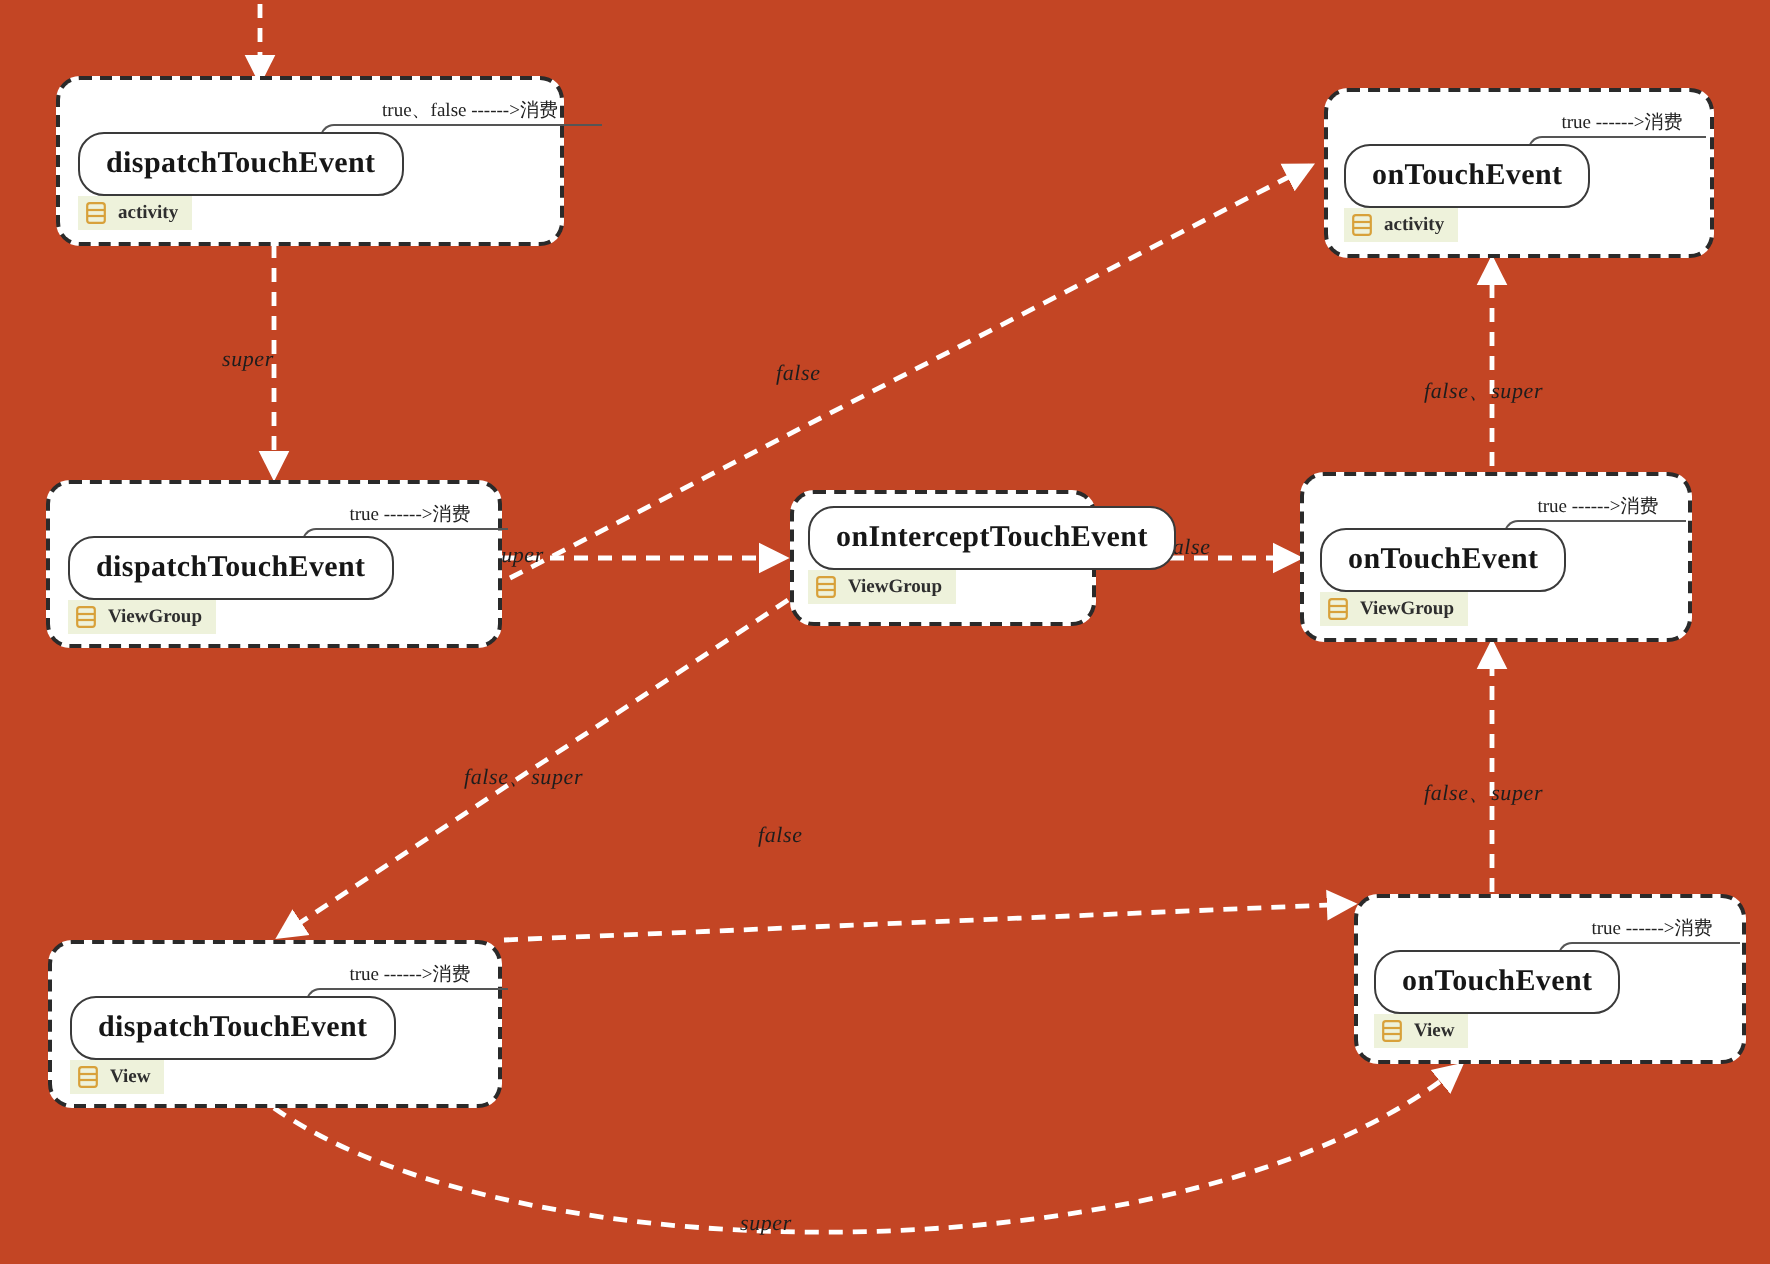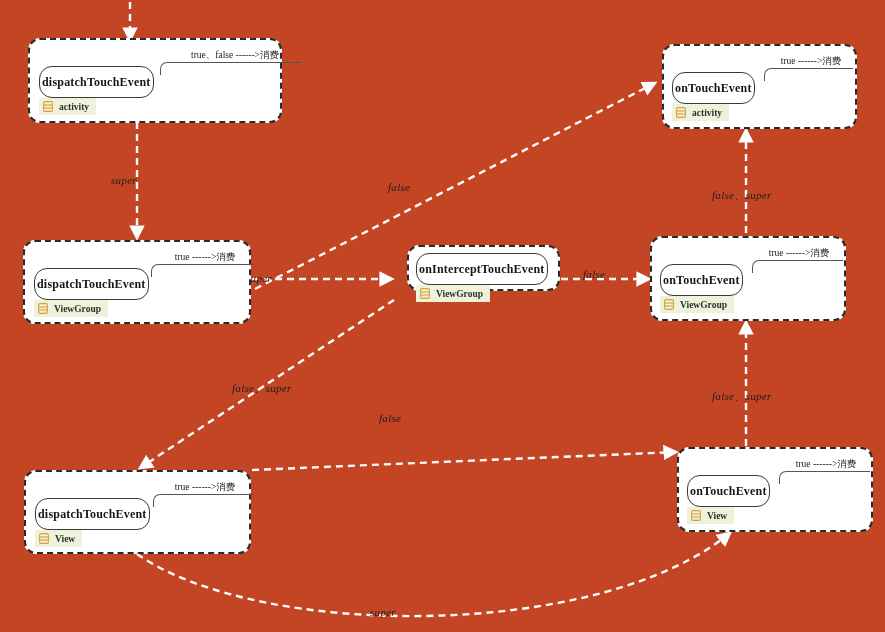--- a/index.html
+++ b/index.html
@@ -22,25 +22,25 @@
     box-sizing:border-box;
   }
   .pill{
     position:absolute;
     background:#ffffff;
     border:1.6px solid #3a3a3a;
     border-radius:13px;
     display:flex;align-items:center;justify-content:center;
     font-family:"Liberation Serif", serif;
     font-weight:bold;
-    font-size:12px;
+    font-size:15px;
     color:#161616;
     letter-spacing:.2px;
     white-space:nowrap;
-    padding:0 2px;
+    padding:0 13px;
     height:30px;
   }
   .tag{
     position:absolute;
     background:#eef2db;
     display:flex;align-items:center;
     gap:6px;
     height:17px;
     padding:0 7px 0 4px;
     font-family:"Liberation Serif", serif;
@@ -161,21 +161,21 @@
     <div class="tag" style="left:9px;top:58px;">
       <svg class="gicon" viewBox="0 0 10 11">
           <rect x="0.6" y="0.6" width="8.8" height="9.8" rx="1.3" fill="none" stroke="#d8a13a" stroke-width="1.1"></rect>
           <line x1="0.6" y1="4" x2="9.4" y2="4" stroke="#d8a13a" stroke-width="1.1"></line>
           <line x1="0.6" y1="7" x2="9.4" y2="7" stroke="#d8a13a" stroke-width="1.1"></line>
         </svg>
       <span>ViewGroup</span>
     </div>
   </div>
 
-  <div class="node" style="left:407px;top:245px;width:153px;height:46px;">
+  <div class="node" style="left:395px;top:245px;width:153px;height:68px;">
     <div class="pill" style="left:7px;top:6px;">onInterceptTouchEvent</div>
     <div class="tag" style="left:7px;top:38px;">
       <svg class="gicon" viewBox="0 0 10 11">
           <rect x="0.6" y="0.6" width="8.8" height="9.8" rx="1.3" fill="none" stroke="#d8a13a" stroke-width="1.1"></rect>
           <line x1="0.6" y1="4" x2="9.4" y2="4" stroke="#d8a13a" stroke-width="1.1"></line>
           <line x1="0.6" y1="7" x2="9.4" y2="7" stroke="#d8a13a" stroke-width="1.1"></line>
         </svg>
       <span>ViewGroup</span>
     </div>
   </div>

